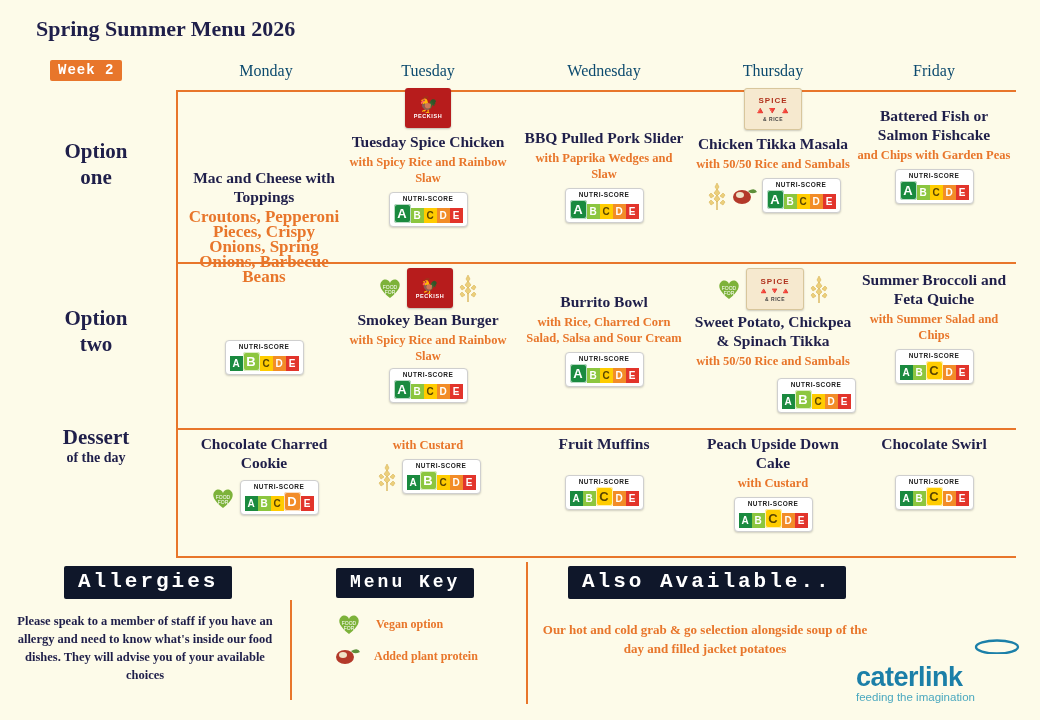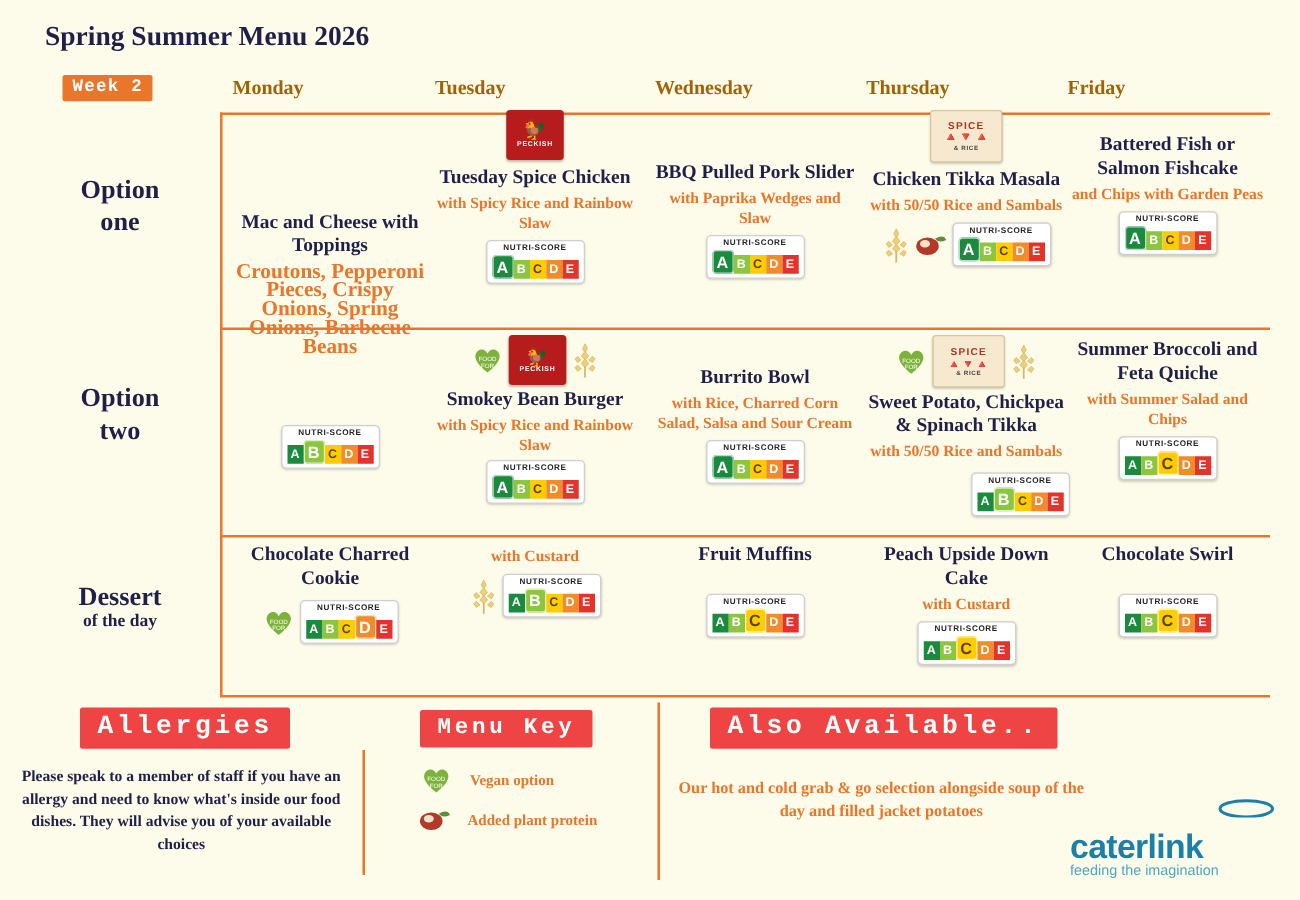--- a/index.html
+++ b/index.html
@@ -19,23 +19,23 @@
   .week-badge{
     position:absolute;left:50px;top:60px;
     background:#e8762b;color:#fff;
     font-family:"Liberation Mono",monospace;
     font-size:14px;font-weight:bold;letter-spacing:1px;
     padding:2px 8px 3px;border-radius:2px;
   }
 
   
   .dayhead{
-    position:absolute;top:62px;width:160px;text-align:left;
-    font-family:"Liberation Serif",serif;font-weight:bold;
-    font-size:16px;color:#a16207;
+    position:absolute;top:62px;width:160px;text-align:center;
+    font-family:"Liberation Serif",serif;font-weight:normal;
+    font-size:16px;color:#0c4a6e;
   }
   .vline{position:absolute;left:176px;top:90px;width:2px;height:466px;background:#e8762b;}
   .hline{position:absolute;left:176px;width:840px;height:2px;background:#e8762b;}
   #hl0{top:90px;}
   #hl1{top:262px;}
   #hl2{top:428px;}
   #hl3{top:556px;}
 
   .rowlabel{
     position:absolute;left:16px;width:160px;text-align:center;
@@ -96,21 +96,21 @@
   .logo-spice{
     width:56px;height:40px;background:#f6e9cf;border:1px solid #d8c69c;border-radius:3px;
     display:flex;flex-direction:column;align-items:center;justify-content:center;
     box-shadow:0 1px 2px rgba(0,0,0,.2);
   }
   .logo-spice .t1{color:#b0321d;font-size:8px;font-weight:bold;letter-spacing:1px;}
   .logo-spice .t2{color:#444;font-size:5px;font-weight:bold;letter-spacing:.5px;}
 
   
   .panel-title{
-    position:absolute;background:#ef4444;color:#fff;
+    position:absolute;background:#0f172a;color:#fff;
     font-family:"Liberation Mono",monospace;font-weight:bold;
     letter-spacing:3px;padding:4px 14px 6px;border-radius:2px;
   }
   .allergy-text{
     position:absolute;left:10px;top:612px;width:270px;text-align:center;
     font-family:"Liberation Serif",serif;font-weight:bold;
     font-size:12.5px;line-height:18px;color:#1f1f4a;
   }
   .vsep{position:absolute;width:2px;background:#e8762b;}
   .keyrow{position:absolute;display:flex;align-items:center;}
@@ -154,21 +154,21 @@
   <div class="hline" id="hl3"></div>
 
   <div class="rowlabel" style="top:138px;">
     <div class="big">Option</div>
     <div class="big">one</div>
   </div>
   <div class="rowlabel" style="top:305px;">
     <div class="big">Option</div>
     <div class="big">two</div>
   </div>
-  <div class="rowlabel" style="top:464px;">
+  <div class="rowlabel" style="top:424px;">
     <div class="big">Dessert</div>
     <div class="sub">of the day</div>
   </div>
 
   <div class="cell" style="left:184px;top:168px;">
     <div class="dish">Mac and Cheese with Toppings</div>
     <div class="descsm">Croutons, Pepperoni Pieces, Crispy Onions, Spring Onions, Barbecue Beans</div>
   </div>
 
   <div class="cell" style="left:348px;top:88px;">

